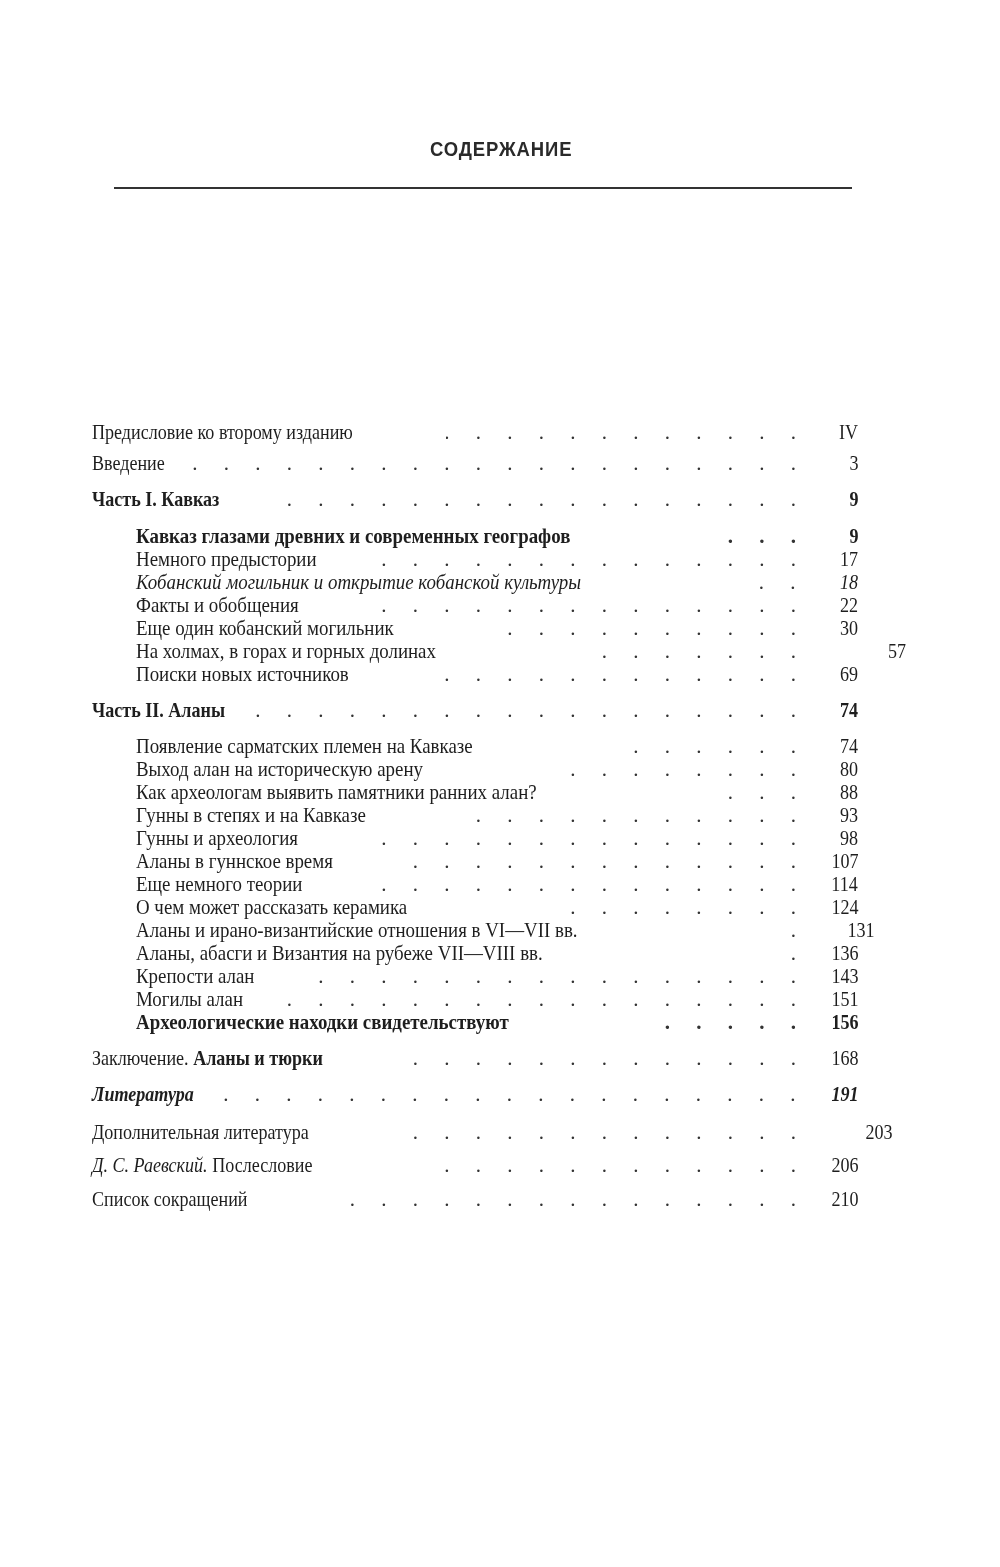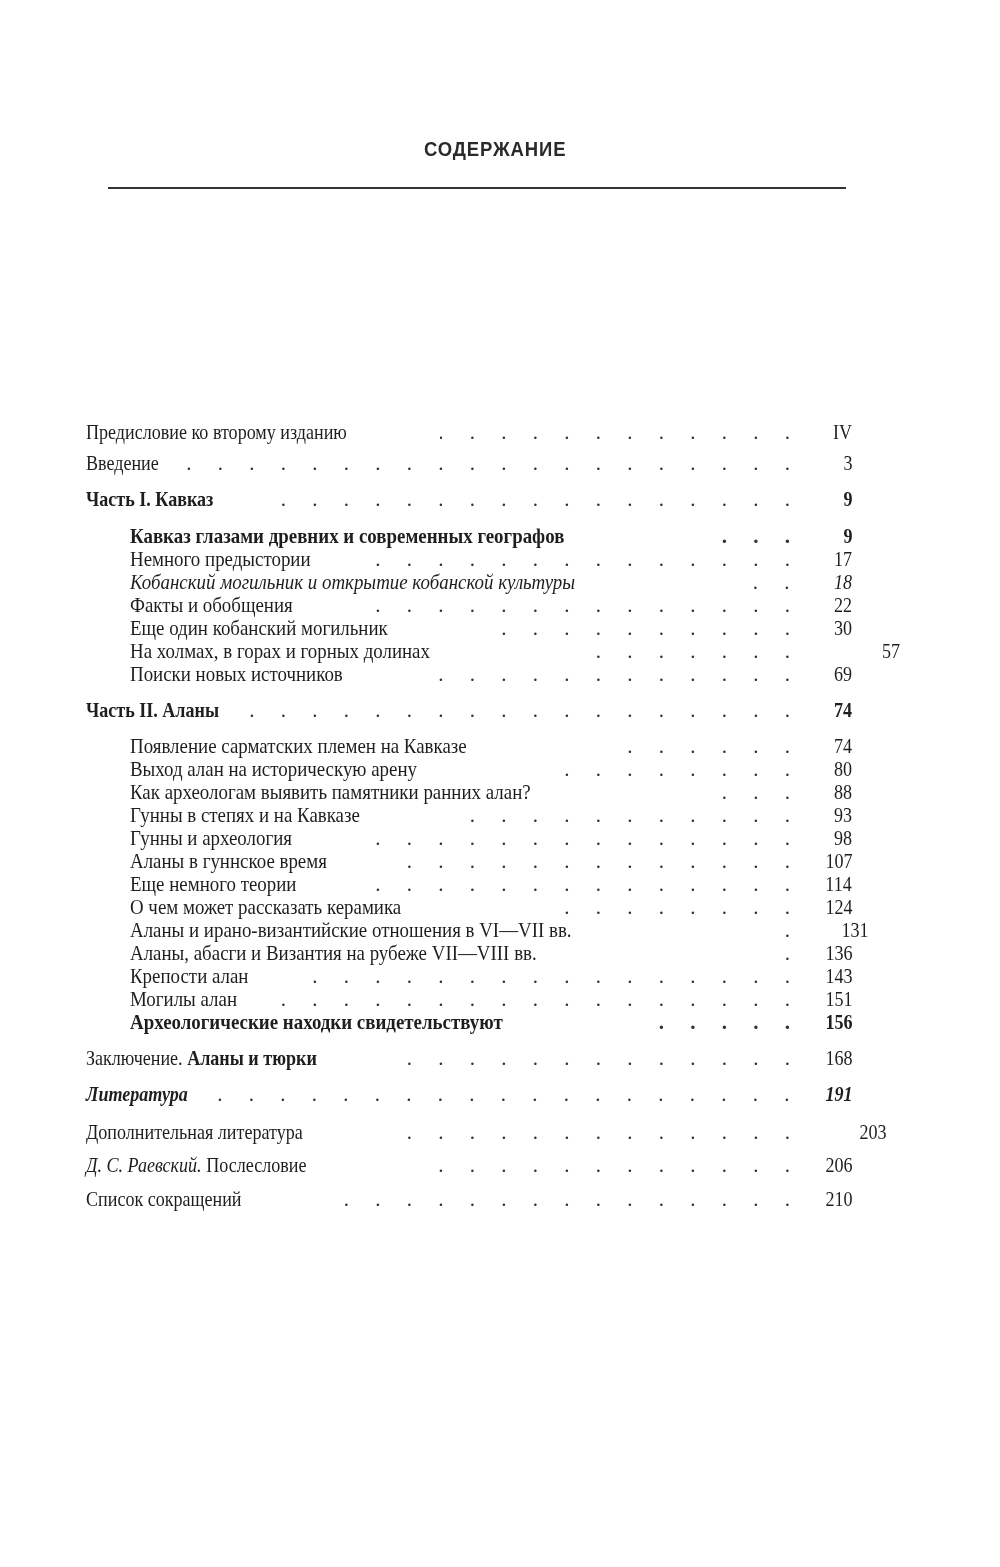--- a/index.html
+++ b/index.html
@@ -1,21 +1,21 @@
 <!DOCTYPE html>
 <html><head>
   <meta charset="utf-8">
   <style>
     html, body { margin: 0; padding: 0; background: #ffffff; }
     body {
       width: 1000px; height: 1567px; position: relative; overflow: hidden;
       font-family: "Liberation Serif", "DejaVu Serif", serif;
       color: #1e1e1e;
     }
-    .page { position: absolute; left: 0; top: 0; width: 852px; height: 1567px; }
+    .page { position: absolute; left: 6px; top: 0; width: 852px; height: 1567px; }
     .title {
       position: absolute; left: 0; width: 1000px; top: 137px;
       text-align: center; font-family: "Liberation Sans", "DejaVu Sans", sans-serif;
       font-weight: bold; font-size: 21px; letter-spacing: 1px;
       transform: scaleX(0.88); transform-origin: 460px 0;
       color: #2a2a2a;
     }
     .rule {
       position: absolute; left: 108px; width: 738px; top: 187px;
       height: 0; border-top: 2px solid #333;

